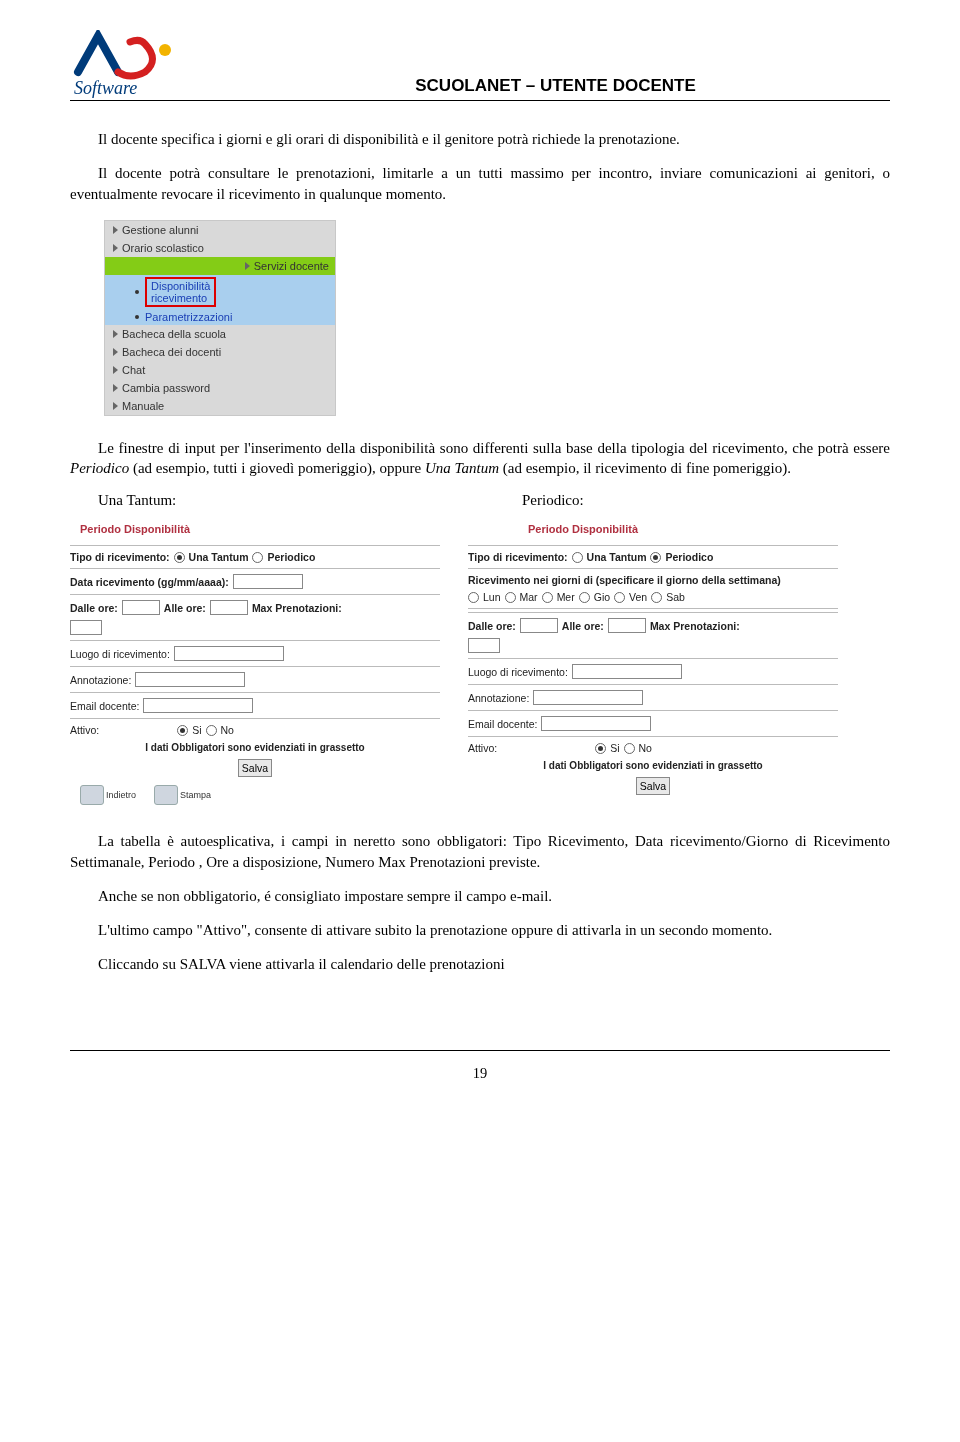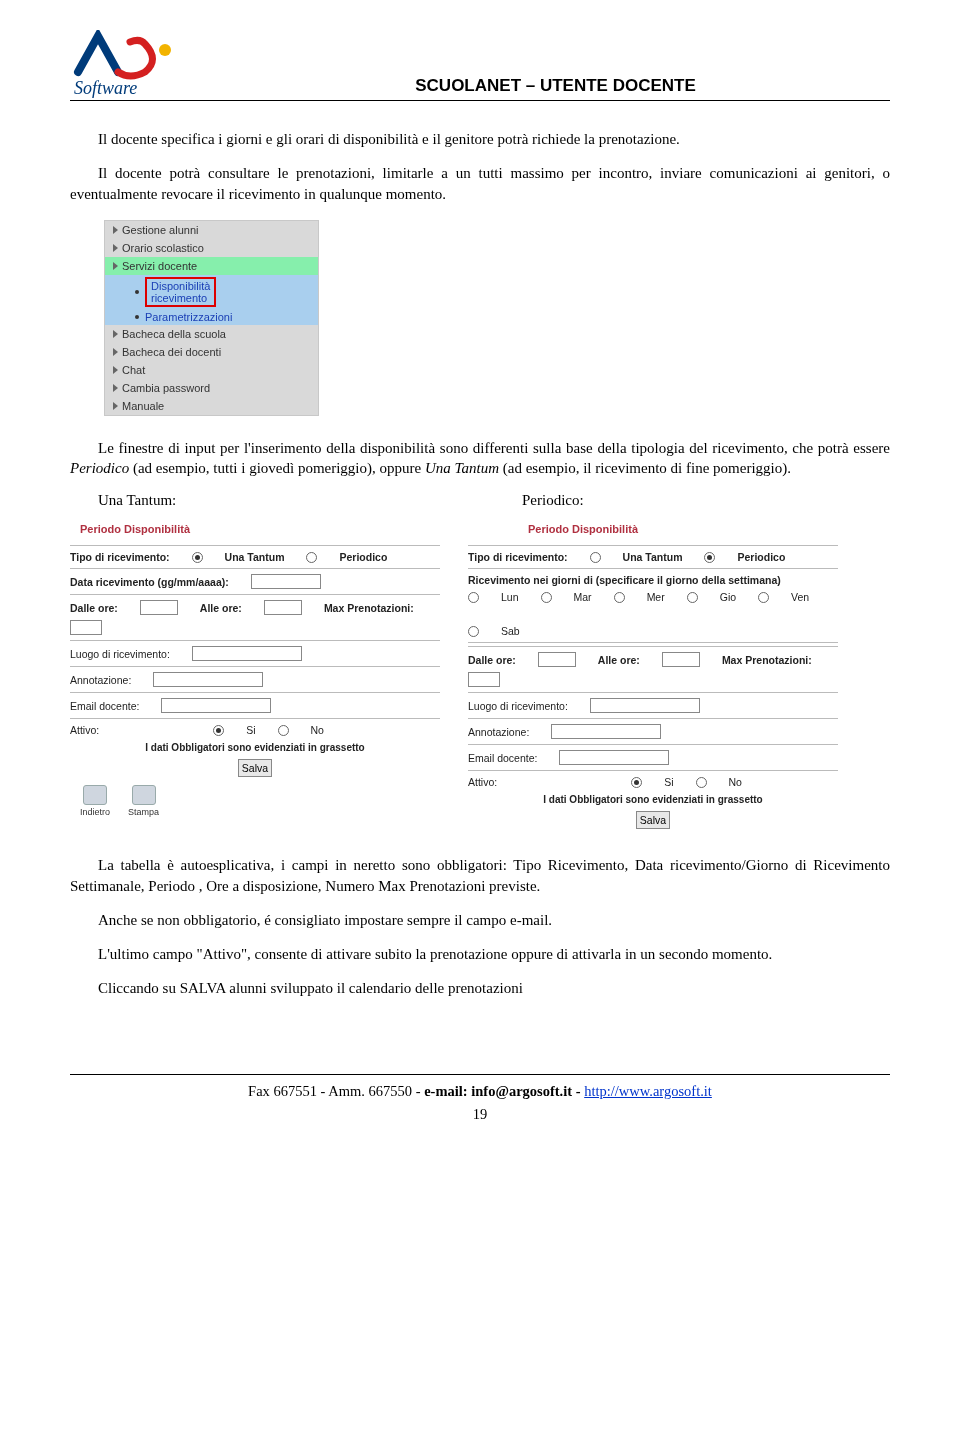--- a/index.html
+++ b/index.html
@@ -28,67 +28,67 @@
     font-weight: bold;
     font-size: 17px;
     padding-bottom: 4px;
   }
   .para { margin: 0 0 14px 0; text-align: justify; line-height: 1.35; }
   .para-first { text-indent: 28px; }
   .italic { font-style: italic; }
 
   
   .nav-panel {
-    width: 215px;
+    width: 232px;
     background: #d9d9d9;
     font-family: Arial, Helvetica, sans-serif;
     font-size: 11px;
     color: #333;
     margin: 16px 0 22px 34px;
     border: 1px solid #c8c8c8;
   }
   .nav-item {
     padding: 3px 6px 3px 8px;
     display: flex;
     align-items: center;
     gap: 4px;
   }
   .nav-tri {
     width: 0; height: 0;
     border-left: 5px solid #666;
     border-top: 4px solid transparent;
     border-bottom: 4px solid transparent;
   }
-  .nav-item.exp { background: #86efac; }
+  .nav-item.exp { background: #84cc16; justify-content: flex-end; }
   .nav-sub { padding-left: 30px; background: #a9cfee; display:flex; align-items:center; gap:6px; padding-top:2px; padding-bottom:2px;}
   .bullet { width:4px; height:4px; background:#333; border-radius:50%; }
   .nav-sub.link { color: #1a3fb5; }
   .redbox { border: 2px solid #d00; padding: 1px 4px; display:inline-block; }
 
   
   .cols { display: flex; gap: 28px; margin: 6px 0 26px 0; }
   .col-label { text-indent: 28px; margin-bottom: 4px; }
   .form-mock {
     width: 370px;
     font-family: Arial, Helvetica, sans-serif;
     font-size: 10.5px;
     color: #222;
   }
   .form-title { color: #b03040; font-weight: bold; margin: 4px 0 10px 10px; font-size:11px;}
-  .form-row { display:flex; align-items:center; gap:22px; flex-wrap:wrap; margin:5px 0; }
+  .form-row { display:flex; align-items:center; gap:4px; flex-wrap:wrap; margin:5px 0; }
   .form-row.b { font-weight: bold; }
   .sep { border-top: 1px solid #bbb; margin: 3px 0; }
   .inp { border:1px solid #888; height:15px; background:#fff; display:inline-block; }
   .radio { width:11px; height:11px; border:1px solid #666; border-radius:50%; display:inline-flex; align-items:center; justify-content:center; background:#fff;}
   .radio.on::after{content:"";width:5px;height:5px;border-radius:50%;background:#333;}
   .btn { border:1px solid #888; background:#e8e8e8; padding:2px 3px; font-size:10.5px; }
   .center { text-align:center; }
   .note { font-weight:bold; text-align:center; font-size:10px; margin:6px 0;}
   .icobar { display:flex; gap:18px; margin-top:8px; justify-content:flex-start; padding-left:10px;}
-  .ico { display:flex; flex-direction:column; align-items:center; font-size:9px; color:#333; gap:2px;}
+  .ico { display:flex; flex-direction:row; align-items:center; font-size:9px; color:#333; gap:2px;}
   .ico-shape{ width:24px; height:20px; background:#cfd6df; border:1px solid #9aa; border-radius:3px;}
   .form-mock.b .form-title{margin-left:60px;}
 
   .footer { margin-top: 75px; text-align: center; border-top: 1px solid #000; padding-top: 8px; font-size: 14.5px; }
   .footer a { color: #0033cc; text-decoration: underline; }
   .pagenum { text-align:center; margin-top:6px; font-size:14.5px; }
 </style>
 </head>
 <body>
 
@@ -294,20 +294,17 @@
     </div>
     <div class="note">I dati Obbligatori sono evidenziati in grassetto</div>
     <div class="center"><button class="btn">Salva</button></div>
   </div>
 
 </div>
 
 <p class="para para-first">La tabella è autoesplicativa, i campi in neretto sono obbligatori:  Tipo Ricevimento, Data ricevimento/Giorno di Ricevimento Settimanale, Periodo , Ore a disposizione, Numero Max Prenotazioni previste.</p>
 <p class="para para-first">Anche se non obbligatorio, é consigliato impostare sempre il campo e-mail.</p>
 <p class="para para-first">L'ultimo campo "Attivo", consente di attivare subito la prenotazione oppure di attivarla in un secondo momento.</p>
-<p class="para para-first">Cliccando su SALVA alunni sviluppato il calendario delle prenotazioni</p>
+<p class="para para-first">Cliccando su SALVA viene attivarla il calendario delle prenotazioni</p>
 
 <div class="footer">
-  <div>
-    <span>Fax 667551 - Amm. 667550 - </span><b>e-mail: info@argosoft.it - </b><a href="#">http://www.argosoft.it</a>
-  </div>
 </div>
 <div class="pagenum">19</div>
 
 </body></html>

